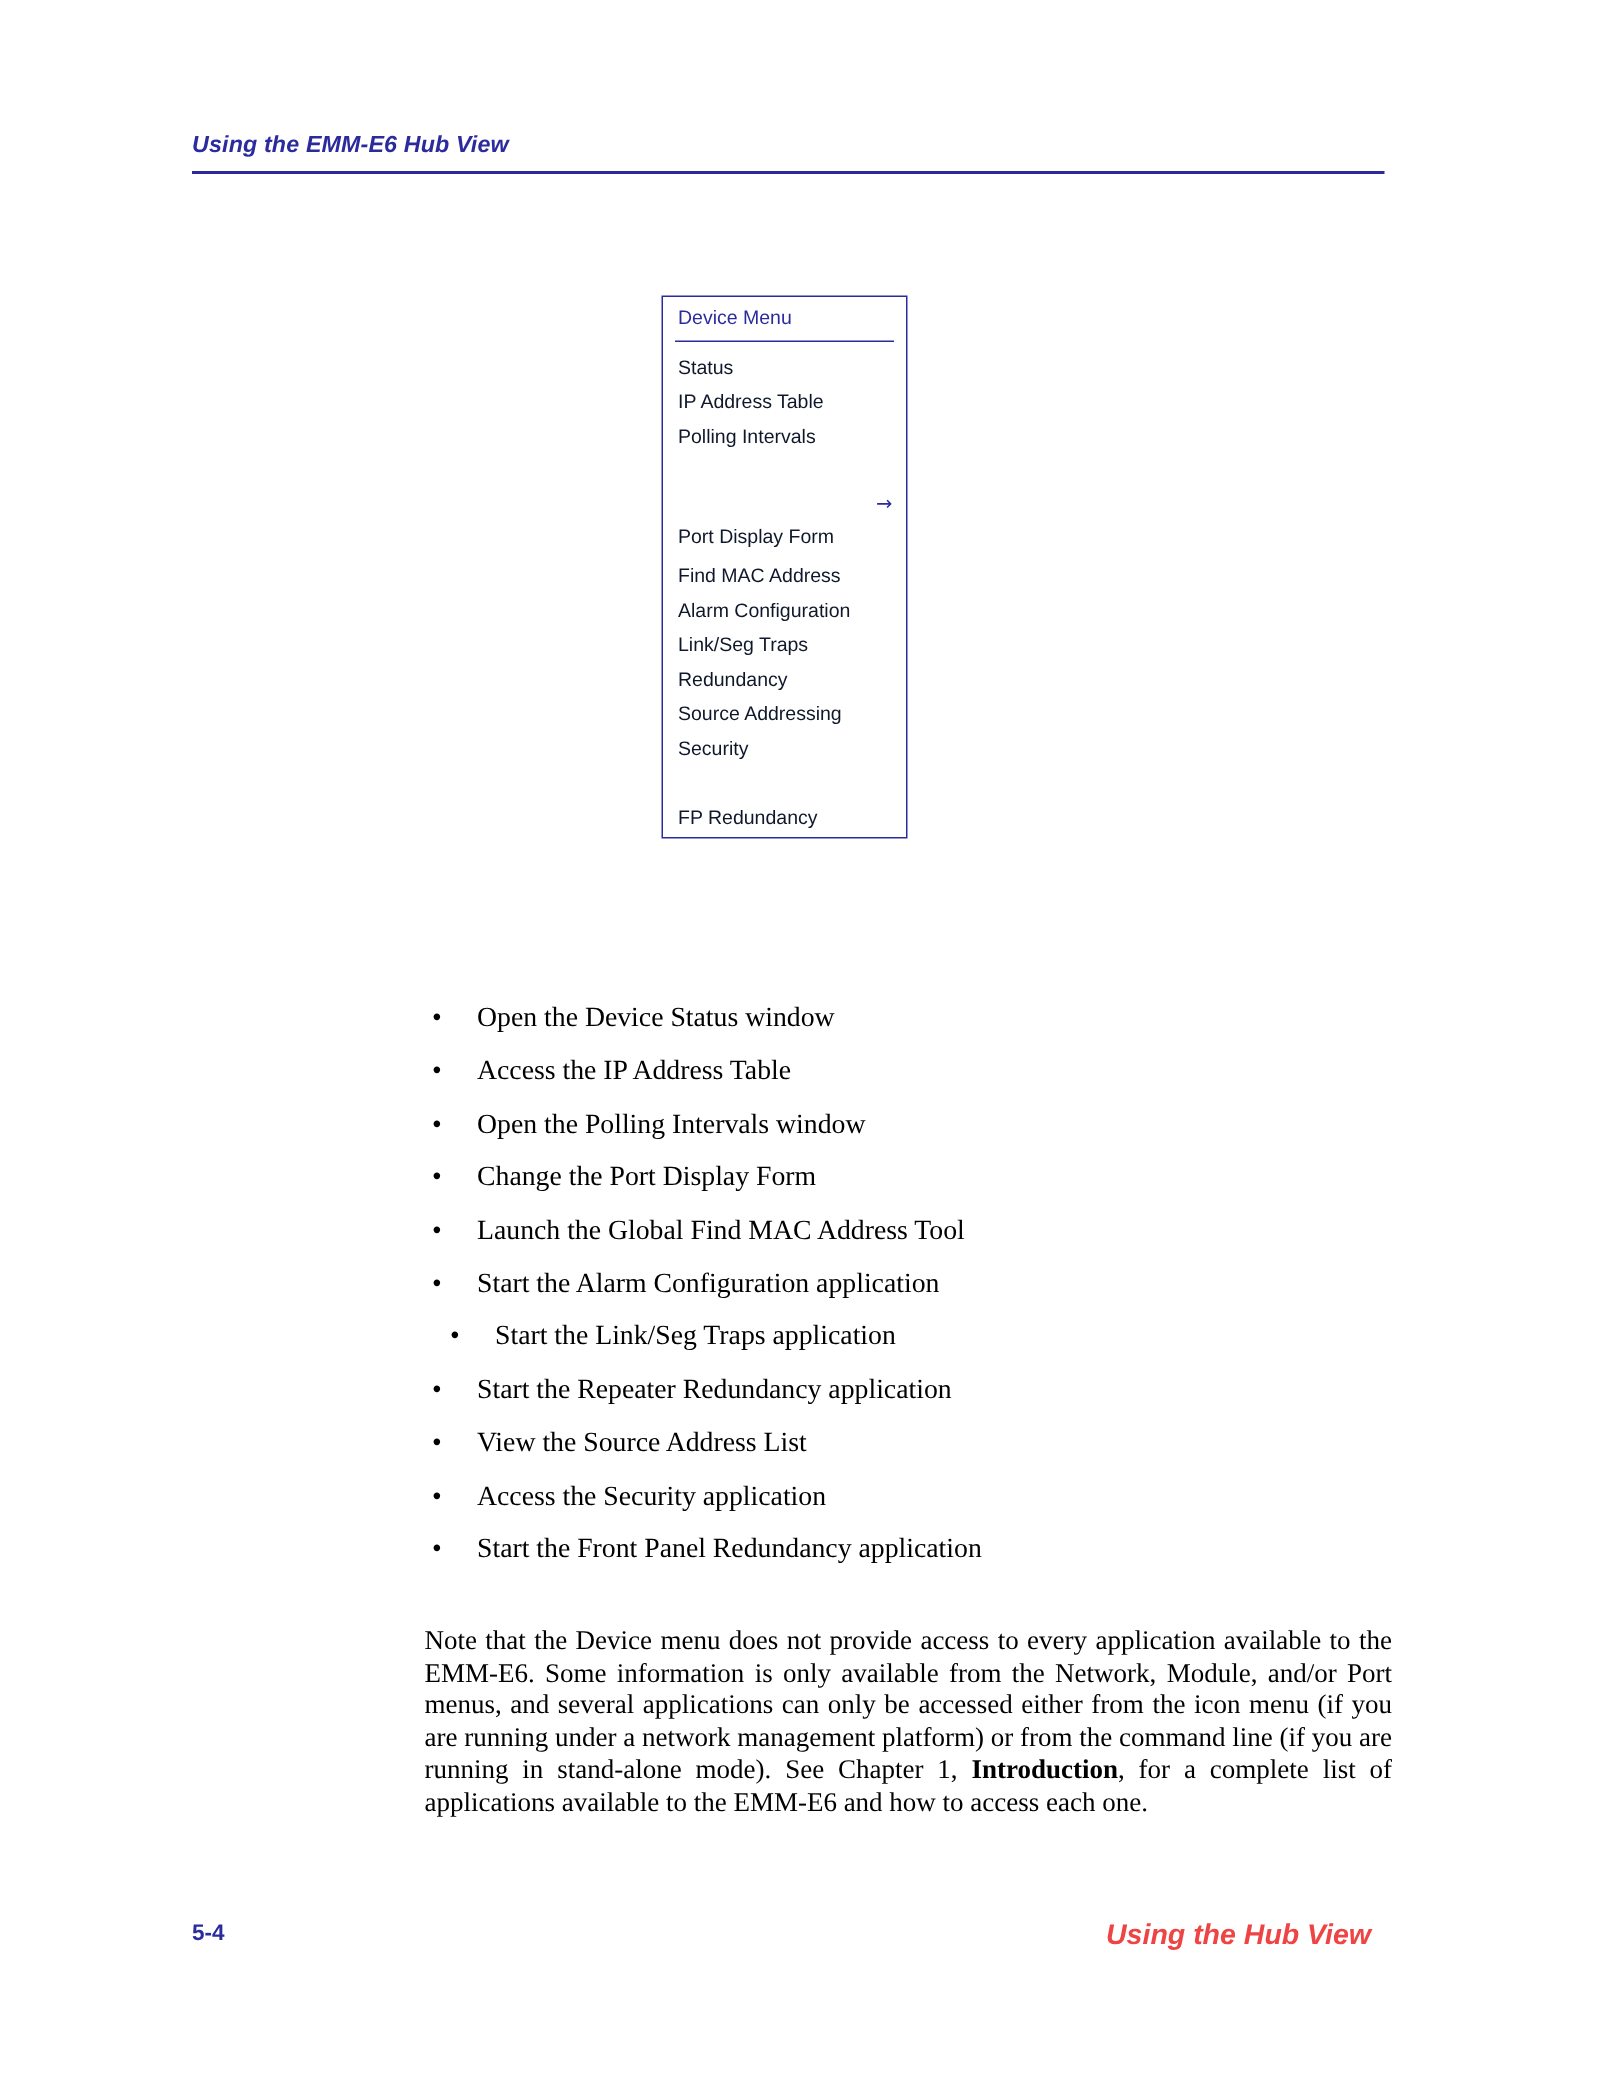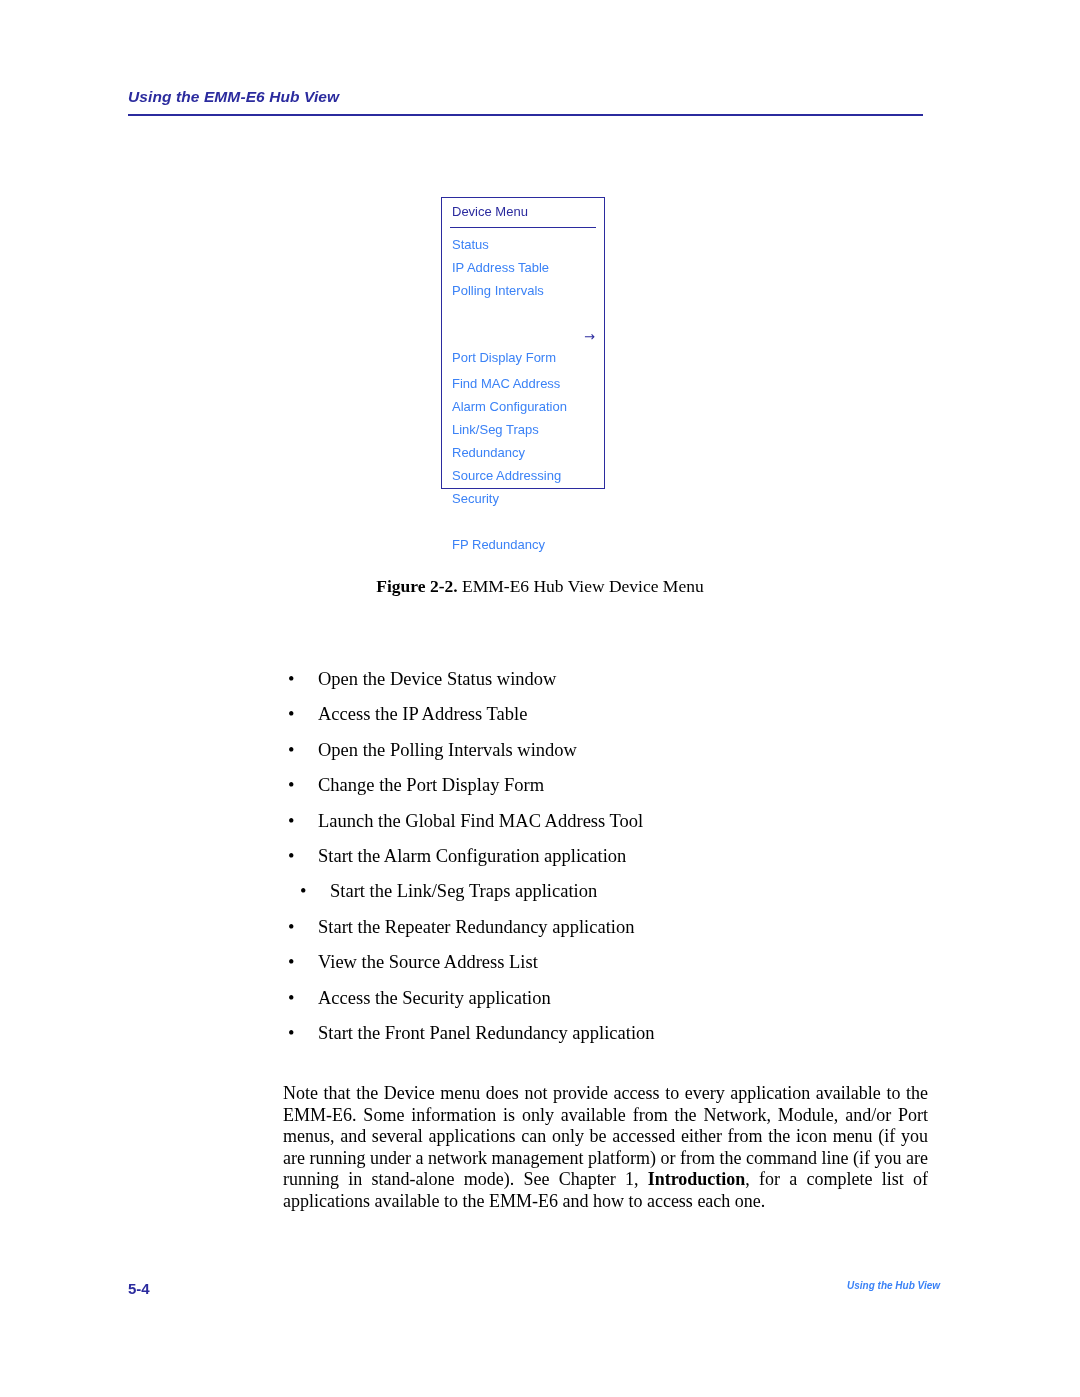--- a/index.html
+++ b/index.html
@@ -43,21 +43,21 @@
     height: 1.6px;
     background: #2b2b9e;
   }
 
   
   .menu-box {
     position: absolute;
     left: 441px;
     top: 197px;
     width: 164px;
-    height: 292px;
+    height: 362px;
     border: 1.6px solid #2b2b9e;
     background: #ffffff;
     box-sizing: border-box;
   }
   .menu-title {
     position: absolute;
     left: 10px;
     top: 6px;
     font-family: "Liberation Sans", sans-serif;
     font-size: 13px;
@@ -70,21 +70,21 @@
     top: 29px;
     width: 146px;
     height: 1.4px;
     background: #2b2b9e;
   }
   .menu-item {
     position: absolute;
     left: 10px;
     font-family: "Liberation Sans", sans-serif;
     font-size: 13px;
-    color: #3b82f6;
+    color: #0f172a;
     white-space: nowrap;
   }
   .menu-arrow {
     position: absolute;
     left: 142px;
     font-family: "DejaVu Sans", sans-serif;
     font-size: 13px;
     color: #2b2b9e;
     line-height: 1;
   }
@@ -142,27 +142,27 @@
     position: absolute;
     left: 128px;
     top: 1280px;
     font-family: "Liberation Sans", sans-serif;
     font-weight: bold;
     font-size: 15px;
     color: #2b2b9e;
   }
   .footer-right {
     position: absolute;
-    right: 140px;
+    right: 166px;
     top: 1280px;
     font-family: "Liberation Sans", sans-serif;
     font-style: italic;
     font-weight: bold;
-    font-size: 10px;
-    color: #3b82f6;
+    font-size: 19px;
+    color: #ef4444;
   }
 </style>
 </head>
 <body>
 
 <div class="page">
 
   <div class="header-text">Using the EMM-E6 Hub View</div>
   <div class="header-rule"></div>
 
@@ -178,23 +178,20 @@
         <div class="menu-item" style="top: 178px;">Find MAC Address</div>
         <div class="menu-item" style="top: 201px;">Alarm Configuration</div>
         <div class="menu-item" style="top: 224px;">Link/Seg Traps</div>
         <div class="menu-item" style="top: 247px;">Redundancy</div>
         <div class="menu-item" style="top: 270px;">Source Addressing</div>
         <div class="menu-item" style="top: 293px;">Security</div>
         <div class="menu-item" style="top: 339px;">FP Redundancy</div>
       </div>
   </div>
 
-  <div class="figure-caption">
-    <b>Figure 2-2.</b><span> EMM-E6 Hub View Device Menu</span>
-  </div>
 
 
   <div id="bullet-list">
       <div class="bullet-row" style="top: 669px;"><span class="dot">•</span><span>Open the Device Status window</span></div>
       <div class="bullet-row" style="top: 704px;"><span class="dot">•</span><span>Access the IP Address Table</span></div>
       <div class="bullet-row" style="top: 740px;"><span class="dot">•</span><span>Open the Polling Intervals window</span></div>
       <div class="bullet-row" style="top: 775px;"><span class="dot">•</span><span>Change the Port Display Form</span></div>
       <div class="bullet-row" style="top: 811px;"><span class="dot">•</span><span>Launch the Global Find MAC Address Tool</span></div>
       <div class="bullet-row" style="top: 846px;"><span class="dot">•</span><span>Start the Alarm Configuration application</span></div>
       <div class="bullet-row" style="top: 881px; margin-left: 12px;"><span class="dot">•</span><span>Start the Link/Seg Traps application</span></div>

